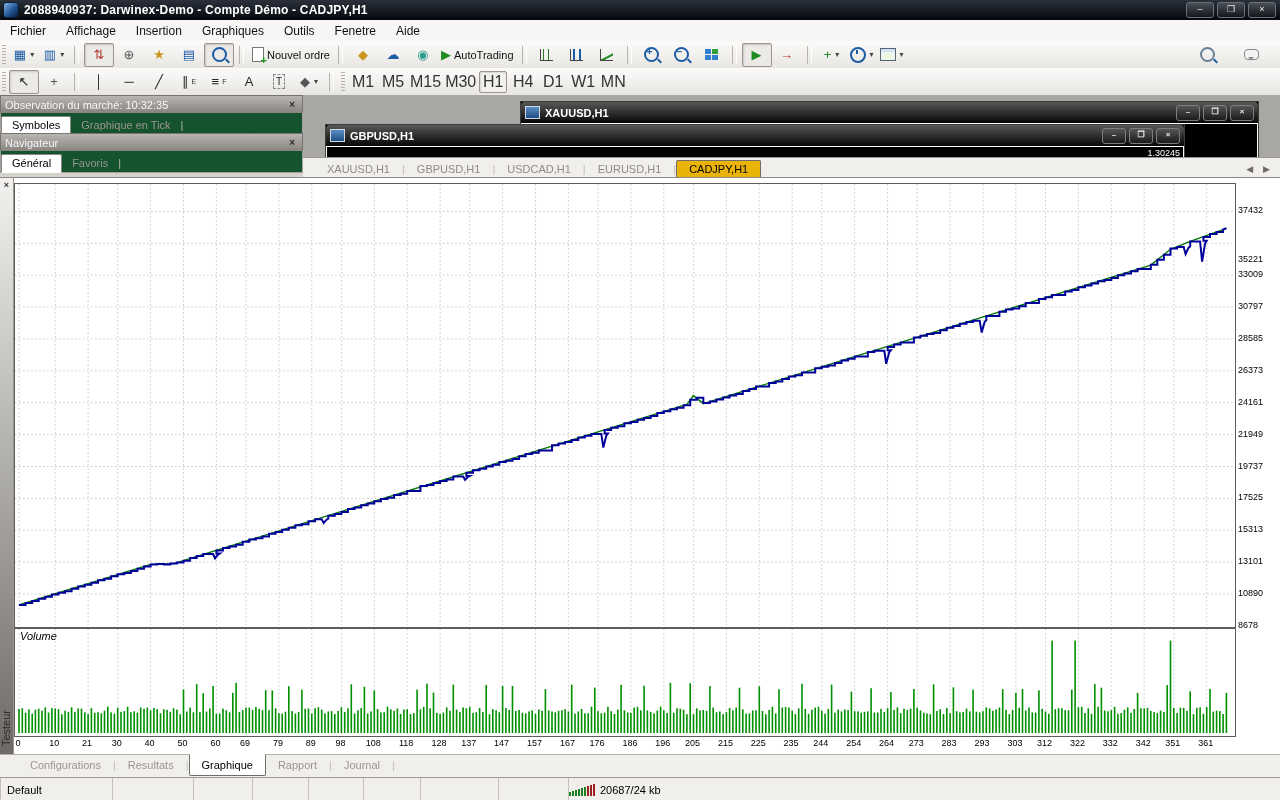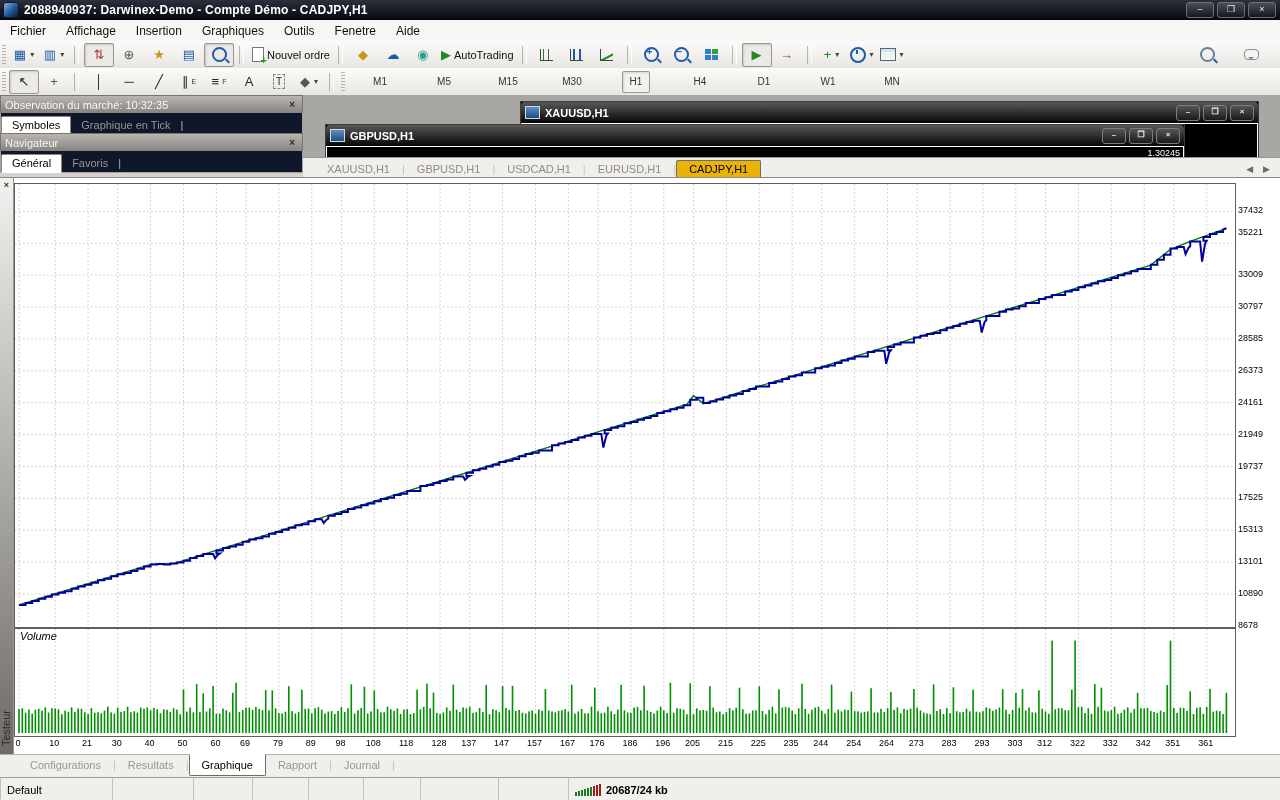--- a/index.html
+++ b/index.html
@@ -50,27 +50,27 @@
   .i-bars{width:12px;height:11px;border-left:1px solid #444;border-bottom:1px solid #444;
           background:repeating-linear-gradient(90deg,transparent 0 2px,#2a7a2a 2px 3px,transparent 3px 5px);}
   .i-candles{width:12px;height:11px;border-left:1px solid #444;border-bottom:1px solid #444;
           background:repeating-linear-gradient(90deg,transparent 0 2px,#1c5ba6 2px 4px,transparent 4px 6px);}
   .i-linec{width:12px;height:11px;border-left:1px solid #444;border-bottom:1px solid #444;position:relative;overflow:hidden;}
   .i-linec::after{content:"";position:absolute;left:-1px;bottom:2px;width:16px;height:1.5px;background:#1f8a1f;transform:rotate(-28deg);}
   .i-doc{width:10px;height:13px;border:1px solid #777;background:#fff;position:relative;}
   .i-doc .pl{position:absolute;right:-4px;bottom:-4px;color:#18a018;font-weight:bold;font-size:11px;line-height:9px;}
   .sub{font-size:7px;vertical-align:sub;color:#333;}
   .tf-btn{height:20px;min-width:26px;display:flex;align-items:center;justify-content:center;
-          font-size:10px;color:#333;border:1px solid transparent;border-radius:2px;margin:0 18px;}
+          font-size:16px;color:#333;border:1px solid transparent;border-radius:2px;margin:0 1px;}
   .tf-btn.pressed{border-color:#9a968f;background:#f3f1ee;box-shadow:inset 1px 1px 2px rgba(0,0,0,.12);}
   
   .panel-h{height:17px;background:linear-gradient(#b9b6b2,#87847f);display:flex;align-items:center;
            color:#f6f6f6;font-size:11px;padding:0 4px;border:1px solid #767370;border-bottom:none;}
   .panel-h .x{margin-left:auto;color:#2e2c2a;font-size:10px;font-weight:bold;padding:0 3px;}
-  .panel-tabs{height:21px;background:#0f172a;border:1px solid #a5a29e;border-top:none;
+  .panel-tabs{height:21px;background:#14532d;border:1px solid #a5a29e;border-top:none;
               display:flex;align-items:flex-end;font-size:11px;color:#9a968f;}
   .ptab{padding:2px 10px 3px;}
   .ptab.active{background:#fff;border:1px solid #8a8781;border-bottom:1px solid #fff;color:#000;
                margin-bottom:-1px;border-radius:2px 2px 0 0;}
   .ptab-sep{color:#b5b2ae;padding-bottom:3px;}
   
   #mdi{left:303px;top:95px;width:977px;height:62px;background:#a9a7a4;overflow:hidden;}
   .mwin{position:absolute;border:1px solid #3c3c3c;background:#000;}
   .mwin .tb{height:21px;background:linear-gradient(#585858,#060606);display:flex;align-items:center;
             color:#fff;font-size:11px;font-weight:bold;padding:0 4px;border-radius:4px 4px 0 0;}
@@ -111,21 +111,21 @@
                margin-top:-1px;border-radius:0 0 2px 2px;}
   .ttab-sep{padding-top:4px;color:#c2bfba;}
   
   #statusbar{left:0;top:777px;width:1280px;height:23px;background:#f1efec;border-top:1px solid #9e9b97;
              display:flex;align-items:center;font-size:11px;color:#000;}
   .seg{height:100%;display:flex;align-items:center;border-left:1px solid #c4c1bd;box-sizing:border-box;}
   #seg-msg{width:585px;border-left:none;padding-left:5px;}
   #seg-profile{width:112px;padding-left:6px;}
   .seg-empty1{width:81px;} .seg-empty2{width:59px;} .seg-empty3{width:56px;}
   .seg-empty4{width:55px;} .seg-empty5{width:57px;} .seg-empty6{width:78px;} .seg-empty7{width:70px;}
-  #seg-mem{flex:1;padding-left:6px;gap:5px;font-weight:bold;}
+  #seg-mem{flex:1;gap:5px;}
   #mem-icon{display:flex;align-items:flex-end;gap:1px;height:13px;}
   #mem-icon i{width:2px;background:#1e7d1e;display:block;}
   #mem-icon i.r{background:#9b1f1f;}
 </style>
 </head>
 <body>
 
 <div id="titlebar" class="abs">
   <div id="app-icon"></div>
   <div class="t">2088940937: Darwinex-Demo - Compte Démo - CADJPY,H1</div>
@@ -433,21 +433,21 @@
         <line x1="0" y1="346.3" x2="1218" y2="346.3" stroke="#c9c9c9" stroke-width="1" stroke-dasharray="1.5,2.5"></line>
         <line x1="0" y1="378.2" x2="1218" y2="378.2" stroke="#c9c9c9" stroke-width="1" stroke-dasharray="1.5,2.5"></line>
         <line x1="0" y1="410.1" x2="1218" y2="410.1" stroke="#c9c9c9" stroke-width="1" stroke-dasharray="1.5,2.5"></line>
         <polyline points="4.0,421.0 135.6,380.4 158.6,379.6 333.0,325.4 497.5,274.4 662.0,223.3 671.9,220.3 678.5,211.6 688.3,219.6 826.5,176.7 991.0,125.8 1135.8,81.1 1155.5,65.3 1175.2,57.3 1211.4,44.3" fill="none" stroke="#007800" stroke-width="1.4"></polyline>
         <polyline points="4.0,421.0 10.6,421.0 10.6,419.0 17.2,419.0 17.2,416.9 23.7,416.9 23.7,414.8 30.3,414.8 30.3,412.8 36.9,412.8 36.9,410.4 43.5,410.4 43.5,408.8 50.1,408.8 50.1,407.3 56.6,407.3 56.6,404.7 63.2,404.7 63.2,402.6 69.8,402.6 69.8,400.8 76.4,400.8 76.4,398.7 83.0,398.7 83.0,396.2 89.5,396.2 89.5,394.7 96.1,394.7 96.1,392.3 102.7,392.3 102.7,390.3 109.3,390.3 109.3,388.9 115.9,388.9 115.9,386.9 122.4,386.9 122.4,384.7 129.0,384.7 129.0,382.5 135.6,382.5 135.6,380.5 142.2,380.5 142.2,380.0 148.8,380.0 148.8,380.4 155.3,380.4 155.3,379.6 161.9,379.6 161.9,378.5 168.5,378.5 168.5,376.7 175.1,376.7 175.1,374.1 181.7,374.1 181.7,372.1 188.2,372.1 188.2,370.1 198.1,370.1 200.1,374.4 203.0,370.6 204.7,369.5 201.4,369.5 201.4,366.6 208.0,366.6 208.0,364.1 214.6,364.1 214.6,362.6 221.1,362.6 221.1,360.8 227.7,360.8 227.7,357.8 234.3,357.8 234.3,355.5 240.9,355.5 240.9,354.3 247.5,354.3 247.5,352.5 254.0,352.5 254.0,349.7 260.6,349.7 260.6,348.1 267.2,348.1 267.2,345.8 273.8,345.8 273.8,343.7 280.4,343.7 280.4,341.3 286.9,341.3 286.9,340.2 293.5,340.2 293.5,337.2 300.1,337.2 300.1,335.2 306.7,335.2 308.7,339.0 311.6,335.7 313.3,334.7 313.3,334.7 313.3,331.7 319.8,331.7 319.8,330.1 326.4,330.1 326.4,328.0 333.0,328.0 333.0,325.0 339.6,325.0 339.6,323.4 346.2,323.4 346.2,321.3 352.7,321.3 352.7,319.6 359.3,319.6 359.3,317.2 365.9,317.2 365.9,314.9 372.5,314.9 372.5,313.7 379.1,313.7 379.1,310.9 385.6,310.9 385.6,309.7 392.2,309.7 392.2,307.1 398.8,307.1 405.4,307.1 405.4,302.1 412.0,302.1 412.0,301.0 418.5,301.0 418.5,298.9 425.1,298.9 425.1,297.0 431.7,297.0 431.7,295.4 438.3,295.4 438.3,292.4 448.1,292.4 450.1,295.8 453.1,292.8 454.7,291.9 451.4,291.9 451.4,288.8 458.0,288.8 458.0,286.3 464.6,286.3 464.6,284.8 471.2,284.8 471.2,282.5 477.8,282.5 477.8,280.7 484.3,280.7 484.3,278.0 490.9,278.0 490.9,276.8 497.5,276.8 497.5,274.9 504.1,274.9 504.1,272.2 510.7,272.2 510.7,270.1 517.2,270.1 517.2,268.7 523.8,268.7 523.8,266.4 530.4,266.4 537.0,266.4 537.0,261.3 543.6,261.3 543.6,259.6 550.1,259.6 550.1,257.9 556.7,257.9 556.7,256.1 563.3,256.1 563.3,253.4 569.9,253.4 569.9,251.8 576.5,251.8 576.5,249.9 586.3,249.9 588.3,263.6 591.3,251.6 592.9,249.4 589.6,249.4 589.6,246.0 596.2,246.0 596.2,243.7 602.8,243.7 602.8,242.3 609.4,242.3 609.4,239.2 615.9,239.2 615.9,237.9 622.5,237.9 622.5,235.7 629.1,235.7 629.1,234.0 635.7,234.0 635.7,232.0 642.3,232.0 642.3,229.1 648.8,229.1 648.8,227.3 655.4,227.3 655.4,225.3 662.0,225.3 662.0,223.8 668.6,223.8 668.6,221.2 675.2,221.2 675.2,215.8 681.7,215.8 681.7,213.8 688.3,213.8 688.3,219.0 694.9,219.0 694.9,217.4 701.5,217.4 701.5,215.4 708.1,215.4 708.1,213.4 714.6,213.4 714.6,211.4 721.2,211.4 721.2,209.9 727.8,209.9 727.8,207.1 734.4,207.1 734.4,205.1 741.0,205.1 741.0,202.6 747.5,202.6 754.1,202.6 754.1,199.1 760.7,199.1 760.7,197.6 767.3,197.6 767.3,194.9 773.9,194.9 773.9,192.4 780.4,192.4 780.4,191.2 787.0,191.2 787.0,188.4 793.6,188.4 800.2,188.4 800.2,184.2 806.8,184.2 806.8,182.7 813.3,182.7 813.3,181.4 819.9,181.4 819.9,179.0 826.5,179.0 826.5,176.5 833.1,176.5 833.1,174.7 839.7,174.7 839.7,172.5 846.2,172.5 852.8,172.5 852.8,168.0 859.4,168.0 859.4,166.8 869.3,166.8 871.2,179.8 874.2,168.3 875.9,166.2 872.6,166.2 872.6,163.0 879.1,163.0 879.1,160.4 885.7,160.4 885.7,158.6 892.3,158.6 898.9,158.6 898.9,153.6 905.5,153.6 905.5,151.7 912.0,151.7 912.0,149.9 918.6,149.9 918.6,148.9 925.2,148.9 925.2,146.3 931.8,146.3 931.8,143.7 938.4,143.7 938.4,142.0 944.9,142.0 944.9,139.8 951.5,139.8 951.5,137.9 958.1,137.9 958.1,136.7 964.7,136.7 966.7,148.6 969.6,138.1 971.3,136.1 971.3,136.1 971.3,131.9 977.8,131.9 984.4,131.9 984.4,127.7 991.0,127.7 991.0,125.4 997.6,125.4 997.6,124.4 1004.2,124.4 1004.2,122.3 1010.7,122.3 1010.7,119.1 1017.3,119.1 1023.9,119.1 1023.9,115.1 1030.5,115.1 1030.5,113.2 1037.1,113.2 1037.1,111.1 1043.6,111.1 1050.2,111.1 1050.2,107.5 1056.8,107.5 1056.8,105.9 1063.4,105.9 1063.4,103.3 1070.0,103.3 1070.0,101.6 1076.5,101.6 1076.5,99.5 1083.1,99.5 1083.1,97.3 1089.7,97.3 1089.7,95.9 1096.3,95.9 1096.3,93.9 1102.9,93.9 1102.9,91.3 1109.4,91.3 1109.4,89.5 1116.0,89.5 1116.0,87.3 1122.6,87.3 1122.6,84.9 1129.2,84.9 1135.8,84.9 1135.8,80.8 1142.3,80.8 1142.3,75.7 1148.9,75.7 1148.9,70.7 1155.5,70.7 1155.5,64.6 1162.1,64.6 1162.1,62.9 1168.7,62.9 1170.6,70.1 1173.6,63.7 1175.2,62.3 1175.2,62.3 1175.2,57.4 1185.1,57.4 1187.1,77.6 1190.0,59.8 1191.7,56.8 1188.4,56.8 1188.4,52.9 1195.0,52.9 1195.0,50.0 1201.6,50.0 1201.6,48.1 1208.1,48.1 1208.1,45.4 1211.4,44.3" fill="none" stroke="#00009B" stroke-width="2"></polyline>
       </svg>
   </div>
 
   <div id="yaxis" class="abs">
       <span class="ylab" style="top:27.3px">37432</span>
-      <span class="ylab" style="top:49px">35221</span>
+      <span class="ylab" style="top:76px">35221</span>
       <span class="ylab" style="top:91.1px">33009</span>
       <span class="ylab" style="top:123.0px">30797</span>
       <span class="ylab" style="top:154.9px">28585</span>
       <span class="ylab" style="top:186.8px">26373</span>
       <span class="ylab" style="top:218.7px">24161</span>
       <span class="ylab" style="top:250.6px">21949</span>
       <span class="ylab" style="top:282.5px">19737</span>
       <span class="ylab" style="top:314.4px">17525</span>
       <span class="ylab" style="top:346.3px">15313</span>
       <span class="ylab" style="top:378.2px">13101</span>

